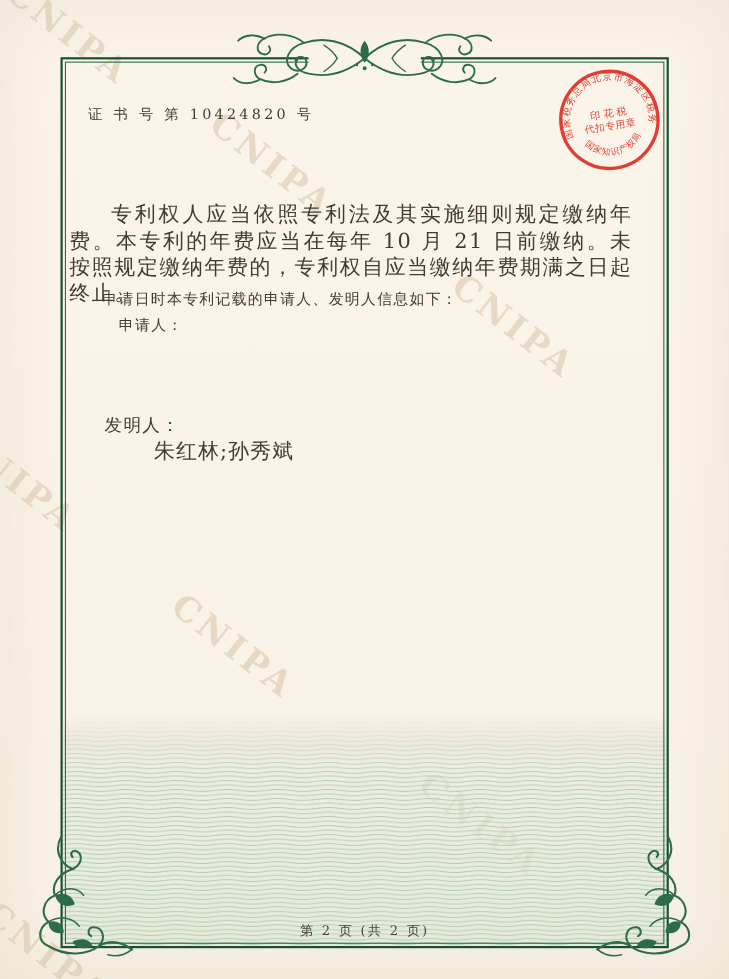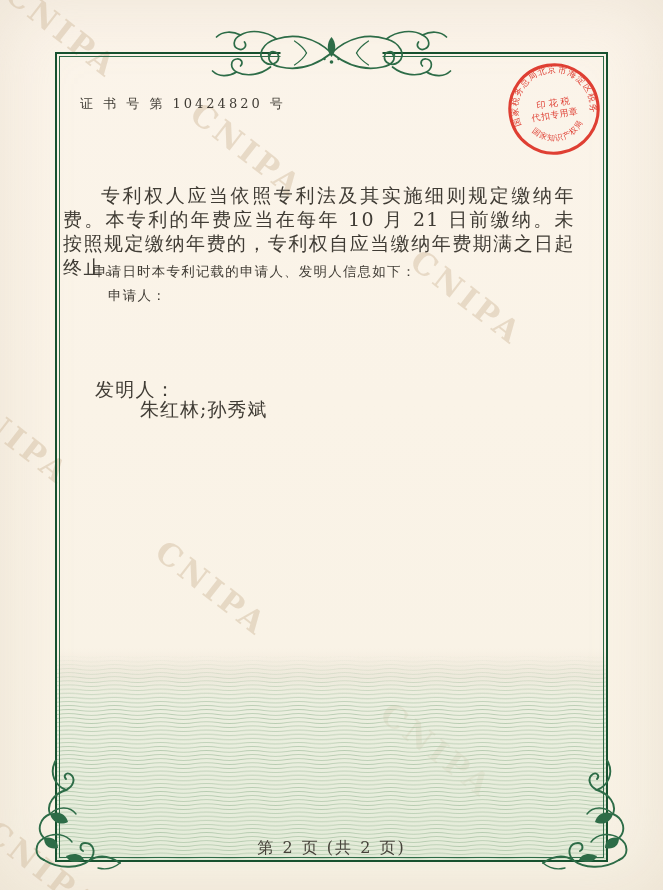--- a/index.html
+++ b/index.html
@@ -46,25 +46,25 @@
   .txt{position:absolute;color:#403c35;}
   .cert-no{left:80px;top:95px;font-size:13px;letter-spacing:3px;}
   .para{
     left:63px;top:183px;width:512px;
     font-size:19px;line-height:24px;letter-spacing:1.4px;
     text-indent:2em;text-align:justify;
   }
   .intro{left:93px;top:263px;font-size:13.5px;letter-spacing:1.2px;}
   .app-label{left:93px;top:287px;font-size:13.5px;letter-spacing:1.2px;margin-left:15px;}
   .app-name{left:145px;top:310px;font-size:13.5px;letter-spacing:1.2px;}
-  .inv-label{left:95px;top:377px;font-size:19px;letter-spacing:1.2px;}
+  .inv-label{left:95px;top:377px;font-size:16px;letter-spacing:1.2px;}
   .inv-names{left:140px;top:397px;font-size:19px;letter-spacing:1px;}
   .footer{
     left:55px;top:838px;width:553px;text-align:center;
-    font-size:16px;letter-spacing:2px;color:#46423a;
+    font-size:12px;letter-spacing:2px;color:#46423a;
   }
   
   .stamp{
     position:absolute;left:506px;top:61px;width:96px;height:96px;
     transform:rotate(-9deg);
     opacity:.93;
   }
 </style>
 </head>
 <body>

